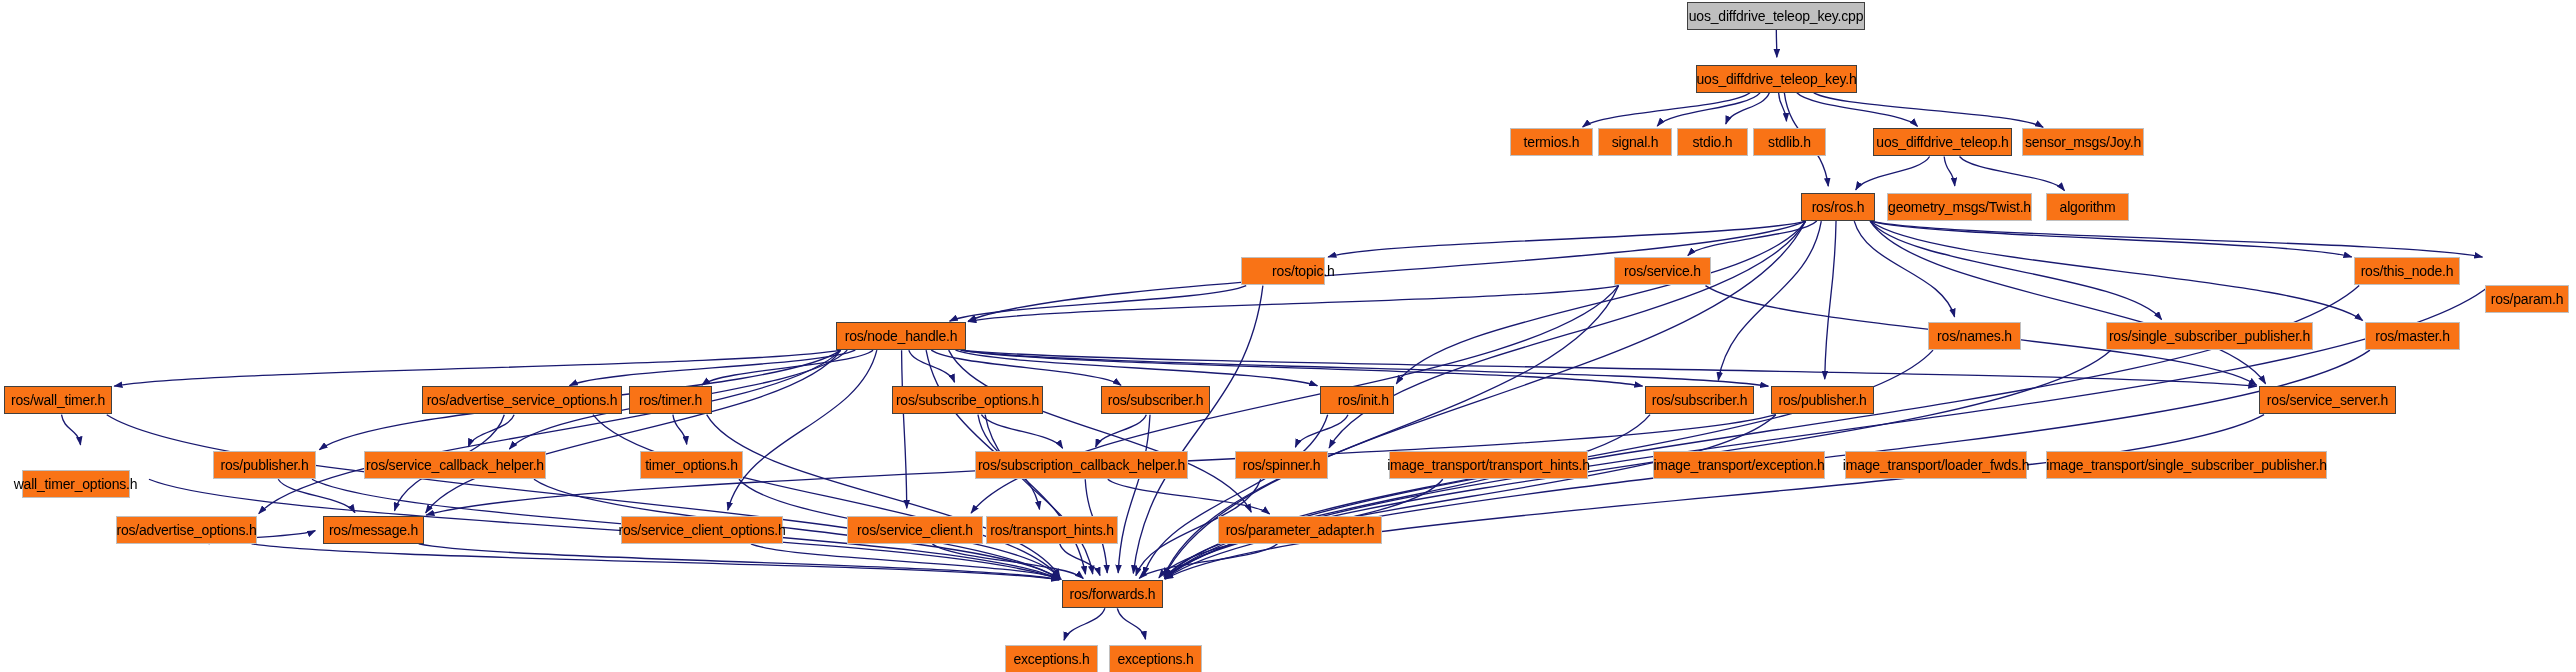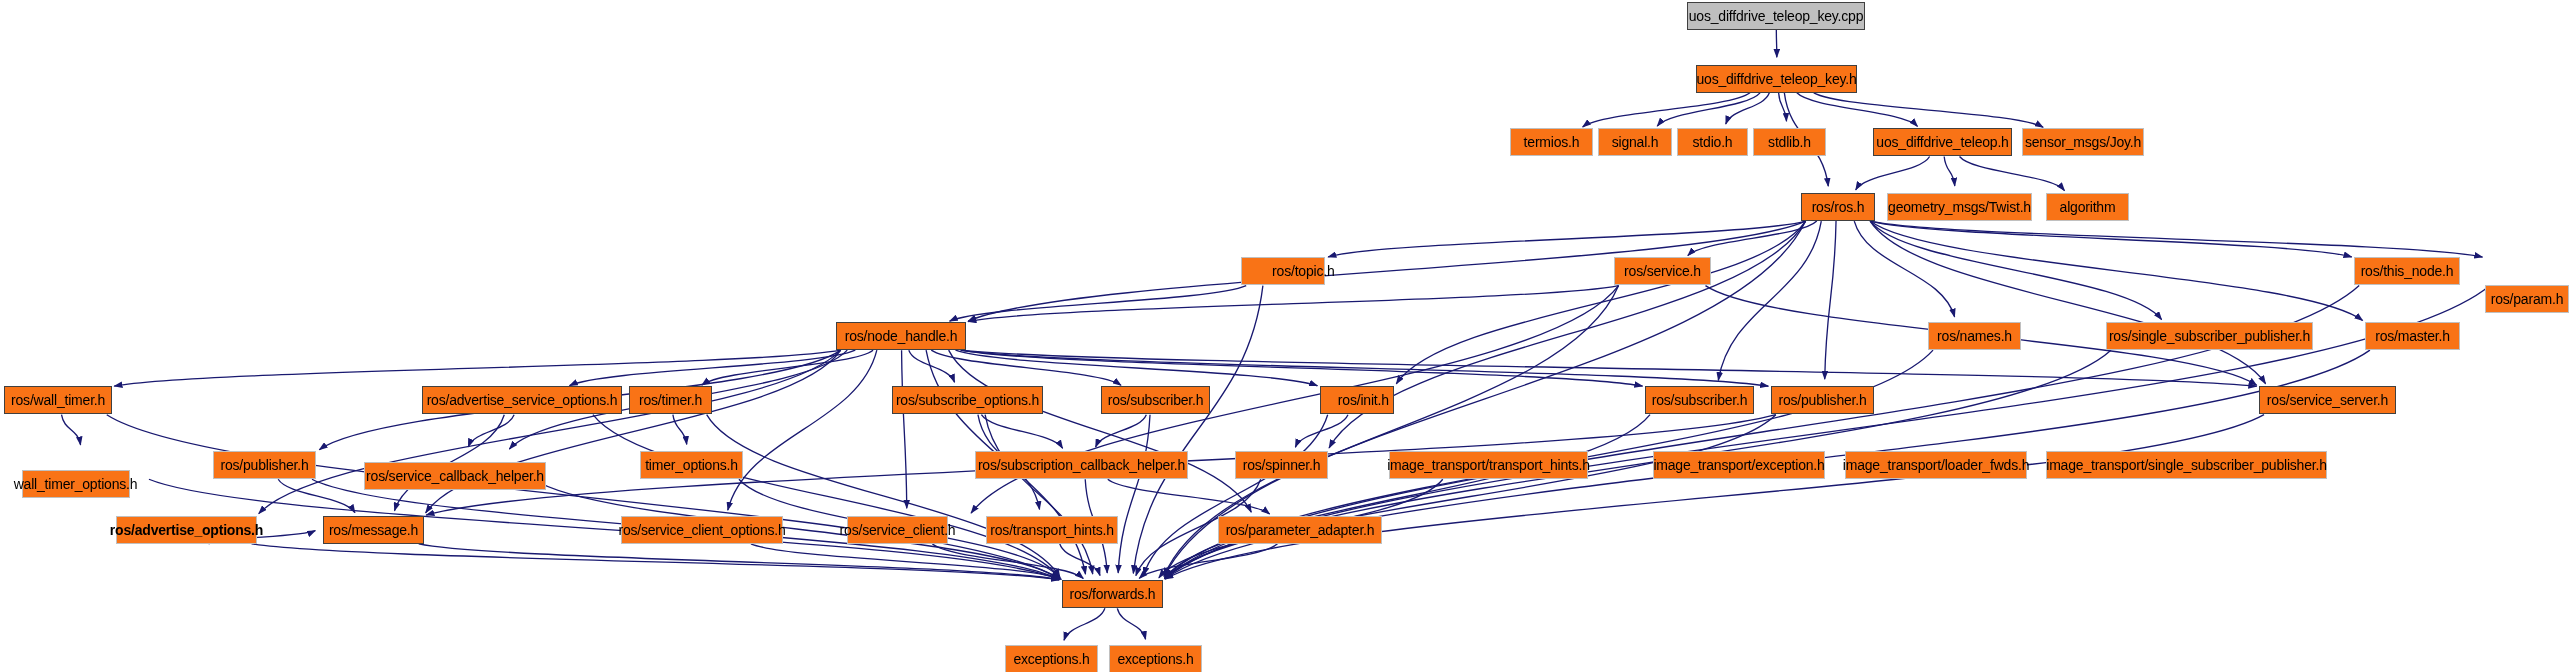--- a/index.html
+++ b/index.html
@@ -174,32 +174,32 @@
       <div class="node strong" style="left: 422px; top: 386px; width: 200px;">ros/advertise_service_options.h</div>
       <div class="node strong" style="left: 629px; top: 386px; width: 83px;">ros/timer.h</div>
       <div class="node strong" style="left: 892px; top: 386px; width: 151px;">ros/subscribe_options.h</div>
       <div class="node strong" style="left: 1101px; top: 386px; width: 109px;">ros/subscriber.h</div>
       <div class="node strong" style="left: 1320px; top: 386px; width: 74px; padding-left: 20px;">ros/init.h</div>
       <div class="node strong" style="left: 1645px; top: 386px; width: 109px;">ros/subscriber.h</div>
       <div class="node strong" style="left: 1771px; top: 386px; width: 103px;">ros/publisher.h</div>
       <div class="node strong" style="left: 2259px; top: 386px; width: 137px;">ros/service_server.h</div>
       <div class="node" style="left: 21.5px; top: 470px; width: 108px;">wall_timer_options.h</div>
       <div class="node" style="left: 213px; top: 451px; width: 103px;">ros/publisher.h</div>
-      <div class="node" style="left: 364px; top: 451px; width: 182px; margin-top: 11px;">ros/service_callback_helper.h</div>
+      <div class="node" style="left: 364px; top: 451px; width: 182px;">ros/service_callback_helper.h</div>
       <div class="node" style="left: 640px; top: 451px; width: 103px;">timer_options.h</div>
       <div class="node" style="left: 975px; top: 451px; width: 213px;">ros/subscription_callback_helper.h</div>
       <div class="node" style="left: 1235px; top: 451px; width: 93px;">ros/spinner.h</div>
       <div class="node" style="left: 1389px; top: 451px; width: 199px;">image_transport/transport_hints.h</div>
       <div class="node" style="left: 1653px; top: 451px; width: 172px;">image_transport/exception.h</div>
       <div class="node" style="left: 1845px; top: 451px; width: 182px;">image_transport/loader_fwds.h</div>
       <div class="node" style="left: 2046px; top: 451px; width: 281px;">image_transport/single_subscriber_publisher.h</div>
-      <div class="node" style="left: 116px; top: 516px; width: 141px; font-weight: bold;">ros/advertise_options.h</div>
+      <div class="node" style="left: 116px; top: 516px; width: 141px;">ros/advertise_options.h</div>
       <div class="node strong" style="left: 323px; top: 516px; width: 101px;">ros/message.h</div>
       <div class="node" style="left: 621px; top: 516px; width: 162px;">ros/service_client_options.h</div>
-      <div class="node" style="left: 847px; top: 516px; width: 101px;">ros/service_client.h</div>
+      <div class="node" style="left: 847px; top: 516px; width: 136px;">ros/service_client.h</div>
       <div class="node" style="left: 986px; top: 516px; width: 132px;">ros/transport_hints.h</div>
       <div class="node" style="left: 1218px; top: 516px; width: 164px;">ros/parameter_adapter.h</div>
       <div class="node strong" style="left: 1062px; top: 580px; width: 101px;">ros/forwards.h</div>
       <div class="node" style="left: 1005px; top: 645px; width: 93px;">exceptions.h</div>
       <div class="node" style="left: 1109px; top: 645px; width: 93px;">exceptions.h</div>
     </div>
 </div>
 
 
 </body></html>

